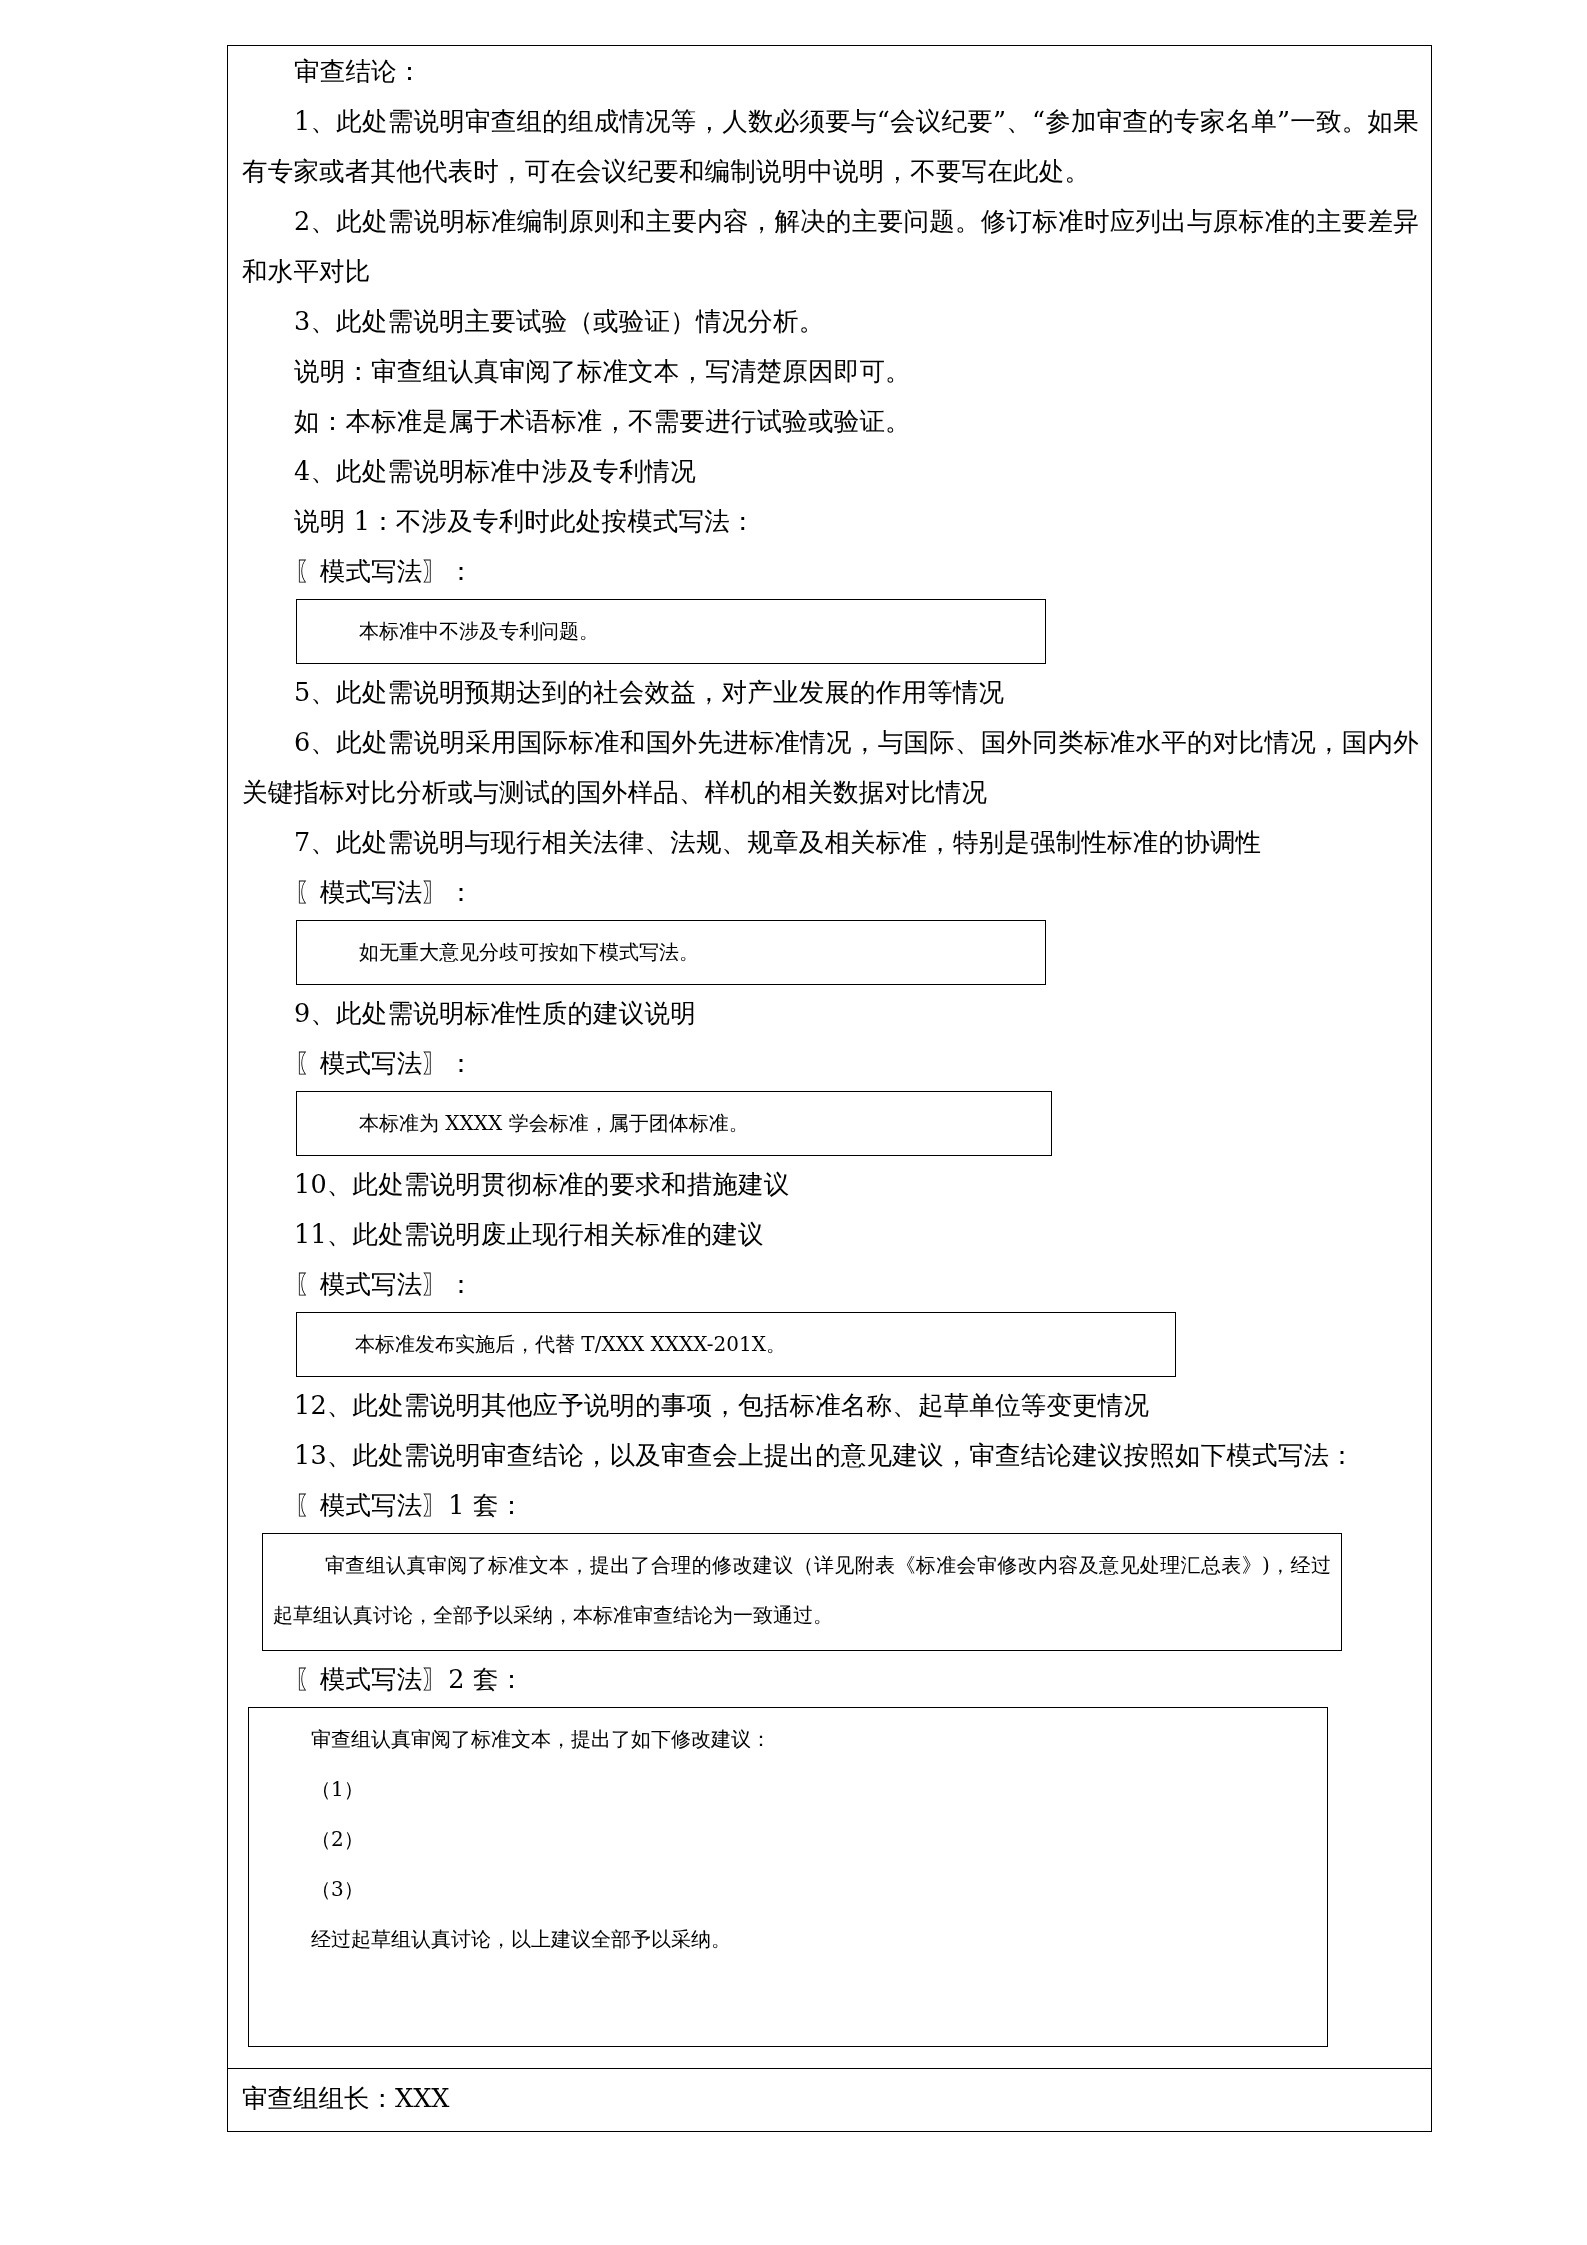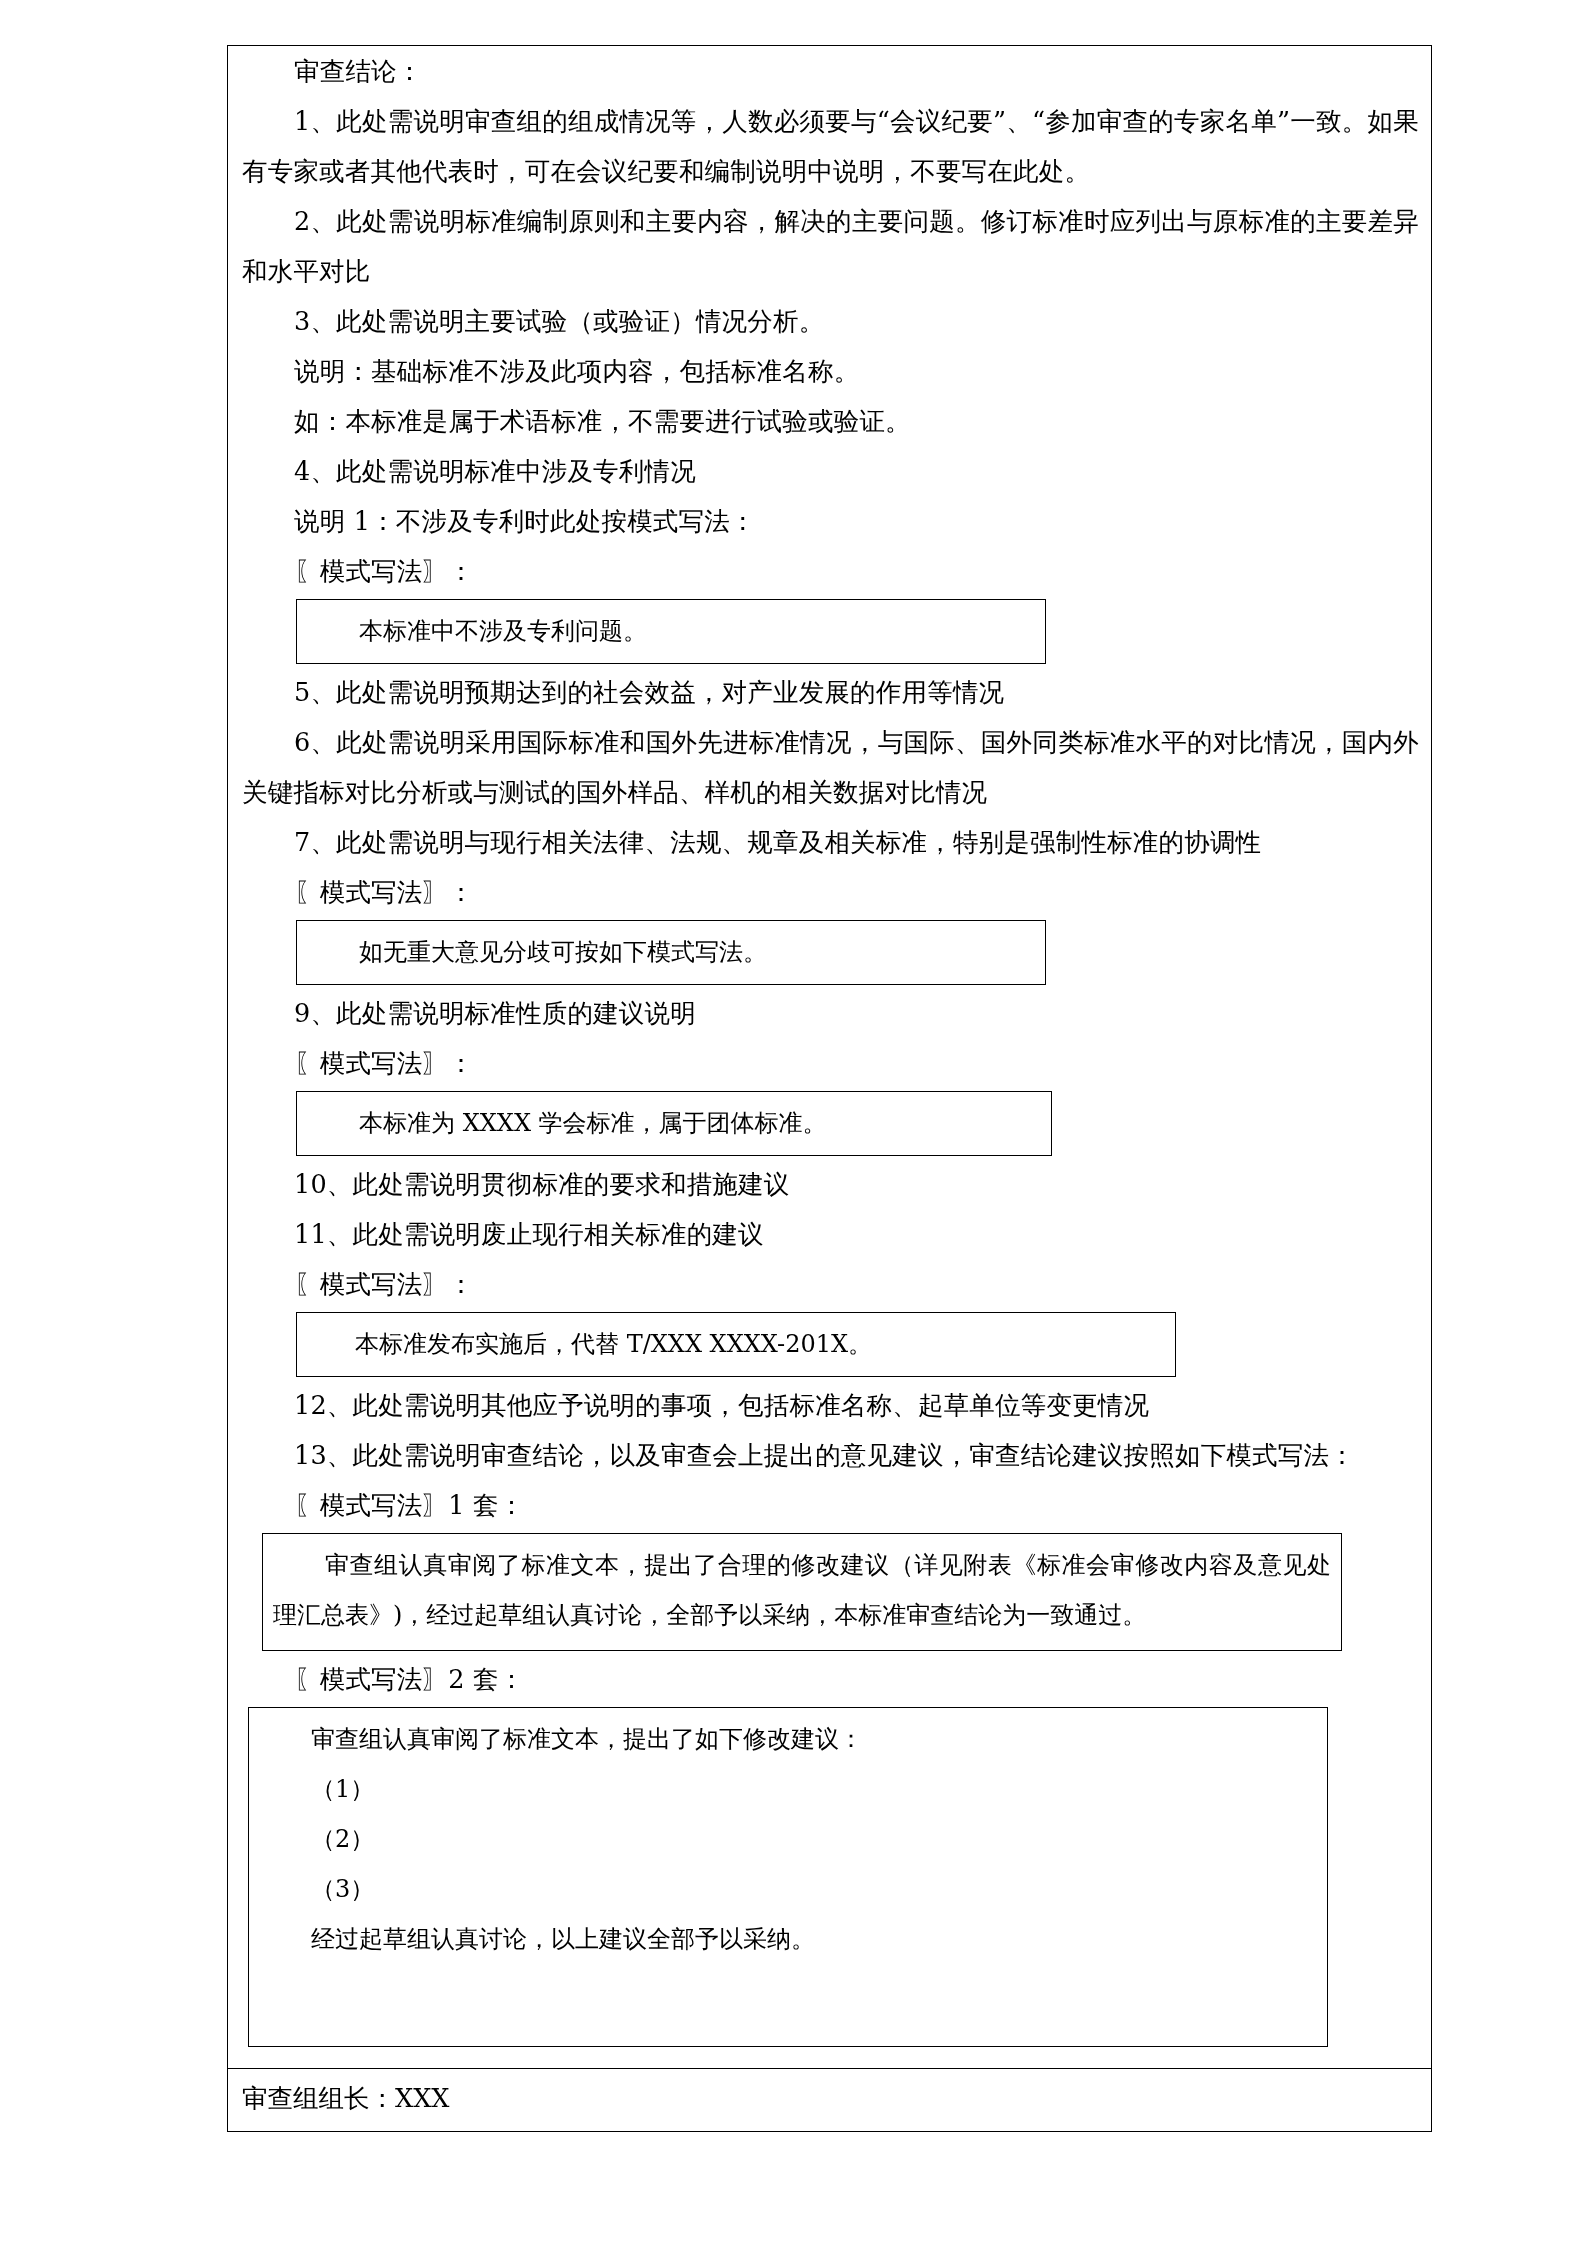--- a/index.html
+++ b/index.html
@@ -60,21 +60,21 @@
   
   .inset-box {
     border: 1.5px solid #000;
     box-sizing: border-box;
     margin: 3px 0 3px 68px;
     padding: 6px 10px 7px 10px;
     background: #fff;
   }
   .inset-box p {
     margin: 0;
-    font-size: 24px;
+    font-size: 20px;
     line-height: 50px;
     text-indent: 52px;
     text-align: justify;
     text-justify: inter-ideograph;
     word-break: break-all;
   }
   .inset-box p.sub {
     text-indent: 52px;
   }
   .box-w-a { width: 750px; }   
@@ -104,21 +104,21 @@
     <div class="main-cell">
 
       <p class="para indent2">审查结论：</p>
 
       <p class="para indent2">1、此处需说明审查组的组成情况等，人数必须要与“会议纪要”、“参加审查的专家名单”一致。如果有专家或者其他代表时，可在会议纪要和编制说明中说明，不要写在此处。</p>
 
       <p class="para indent2">2、此处需说明标准编制原则和主要内容，解决的主要问题。修订标准时应列出与原标准的主要差异和水平对比</p>
 
       <p class="para indent2">3、此处需说明主要试验（或验证）情况分析。</p>
 
-      <p class="para indent2">说明：基础标准不涉及此项内容，包括标准名称。</p>
+      <p class="para indent2">说明：审查组认真审阅了标准文本，写清楚原因即可。</p>
 
       <p class="para indent2">如：本标准是属于术语标准，不需要进行试验或验证。</p>
 
       <p class="para indent2">4、此处需说明标准中涉及专利情况</p>
 
       <p class="para indent2">说明 1：不涉及专利时此处按模式写法：</p>
 
       <p class="para indent2">〖模式写法〗：</p>
 
       <div class="inset-box box-w-a">

